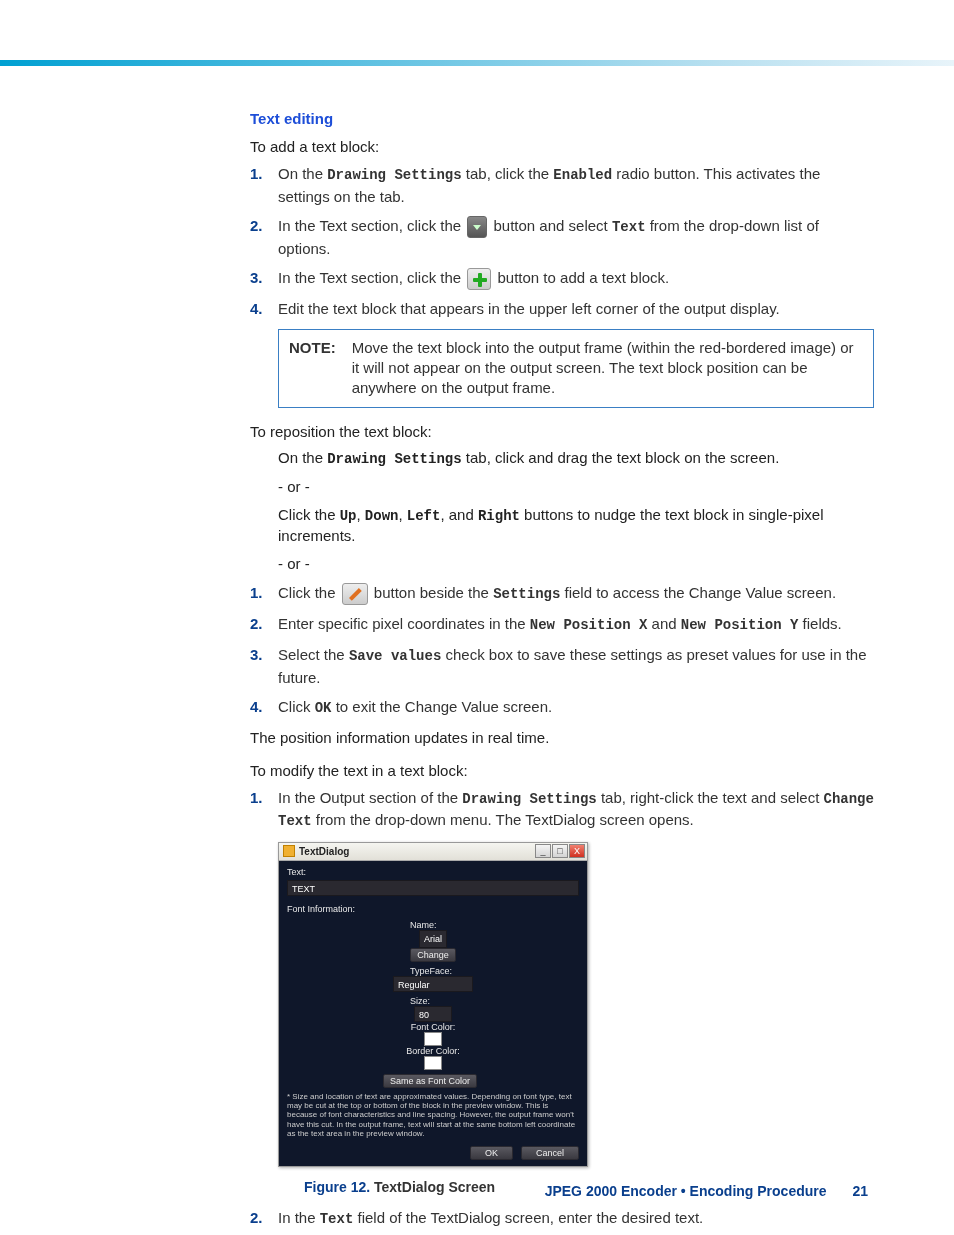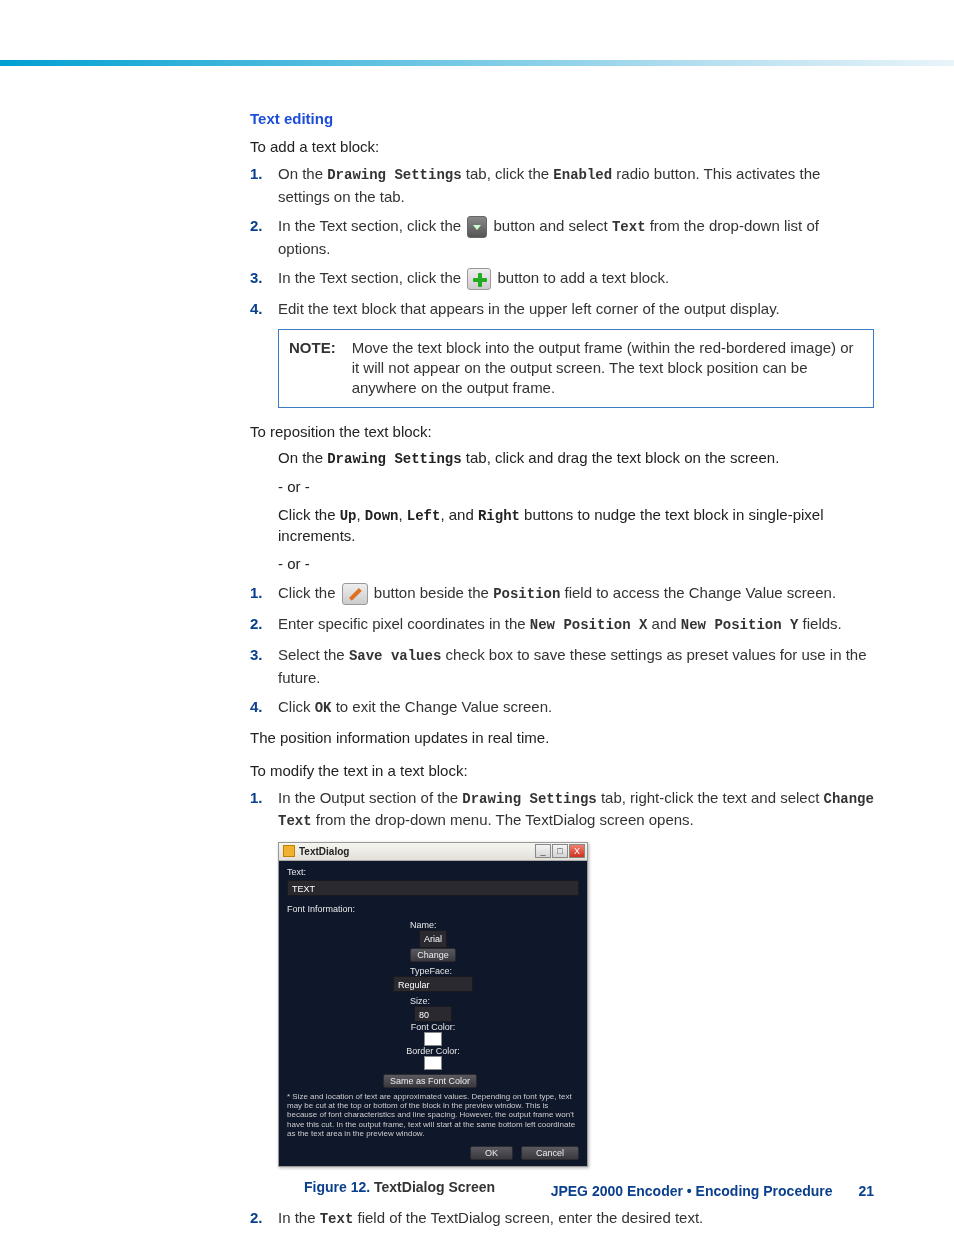--- a/index.html
+++ b/index.html
@@ -214,21 +214,21 @@
     color: #0a3f8d;
     font-weight: bold;
     font-size: 14px;
     margin: 2px 0 12px 28px;
     padding-left: 26px;
   }
   .figure-caption .fig-title { color: #333; font-weight: bold;}
   .footer {
     position: absolute;
     bottom: 36px;
-    right: 80px;
+    right: 86px;
     font-size: 14px;
     color: #0a3f8d;
     font-weight: 600;
   }
   .footer .pagenum { margin-left: 22px;}
 </style>
 </head>
 <body>
 
 <div class="top-gradient"></div>
@@ -267,21 +267,21 @@
     </div>
     <div class="para">- or -</div>
     <div class="para">
       <span>Click the </span><span class="mono">Up</span><span>, </span><span class="mono">Down</span><span>, </span><span class="mono">Left</span><span>, and </span><span class="mono">Right</span><span> buttons to nudge the text block in single-pixel increments.</span>
     </div>
     <div class="para">- or -</div>
   </div>
 
   <ol class="numbered">
     <li><span class="num">1.</span>
-      <span>Click the </span><span class="inline-icon icon-edit"></span><span> button beside the </span><span class="mono">Position</span><span> field to access the Change Value screen.</span>
+      <span>Click the </span><span class="inline-icon icon-edit"></span><span> button beside the </span><span class="mono">Settings</span><span> field to access the Change Value screen.</span>
     </li>
     <li><span class="num">2.</span>
       <span>Enter specific pixel coordinates in the </span><span class="mono">New Position X</span><span> and </span><span class="mono">New Position Y</span><span> fields.</span>
     </li>
     <li><span class="num">3.</span>
       <span>Select the </span><span class="mono">Save values</span><span> check box to save these settings as preset values for use in the future.</span>
     </li>
     <li><span class="num">4.</span>
       <span>Click </span><span class="mono">OK</span><span> to exit the Change Value screen.</span>
     </li>

